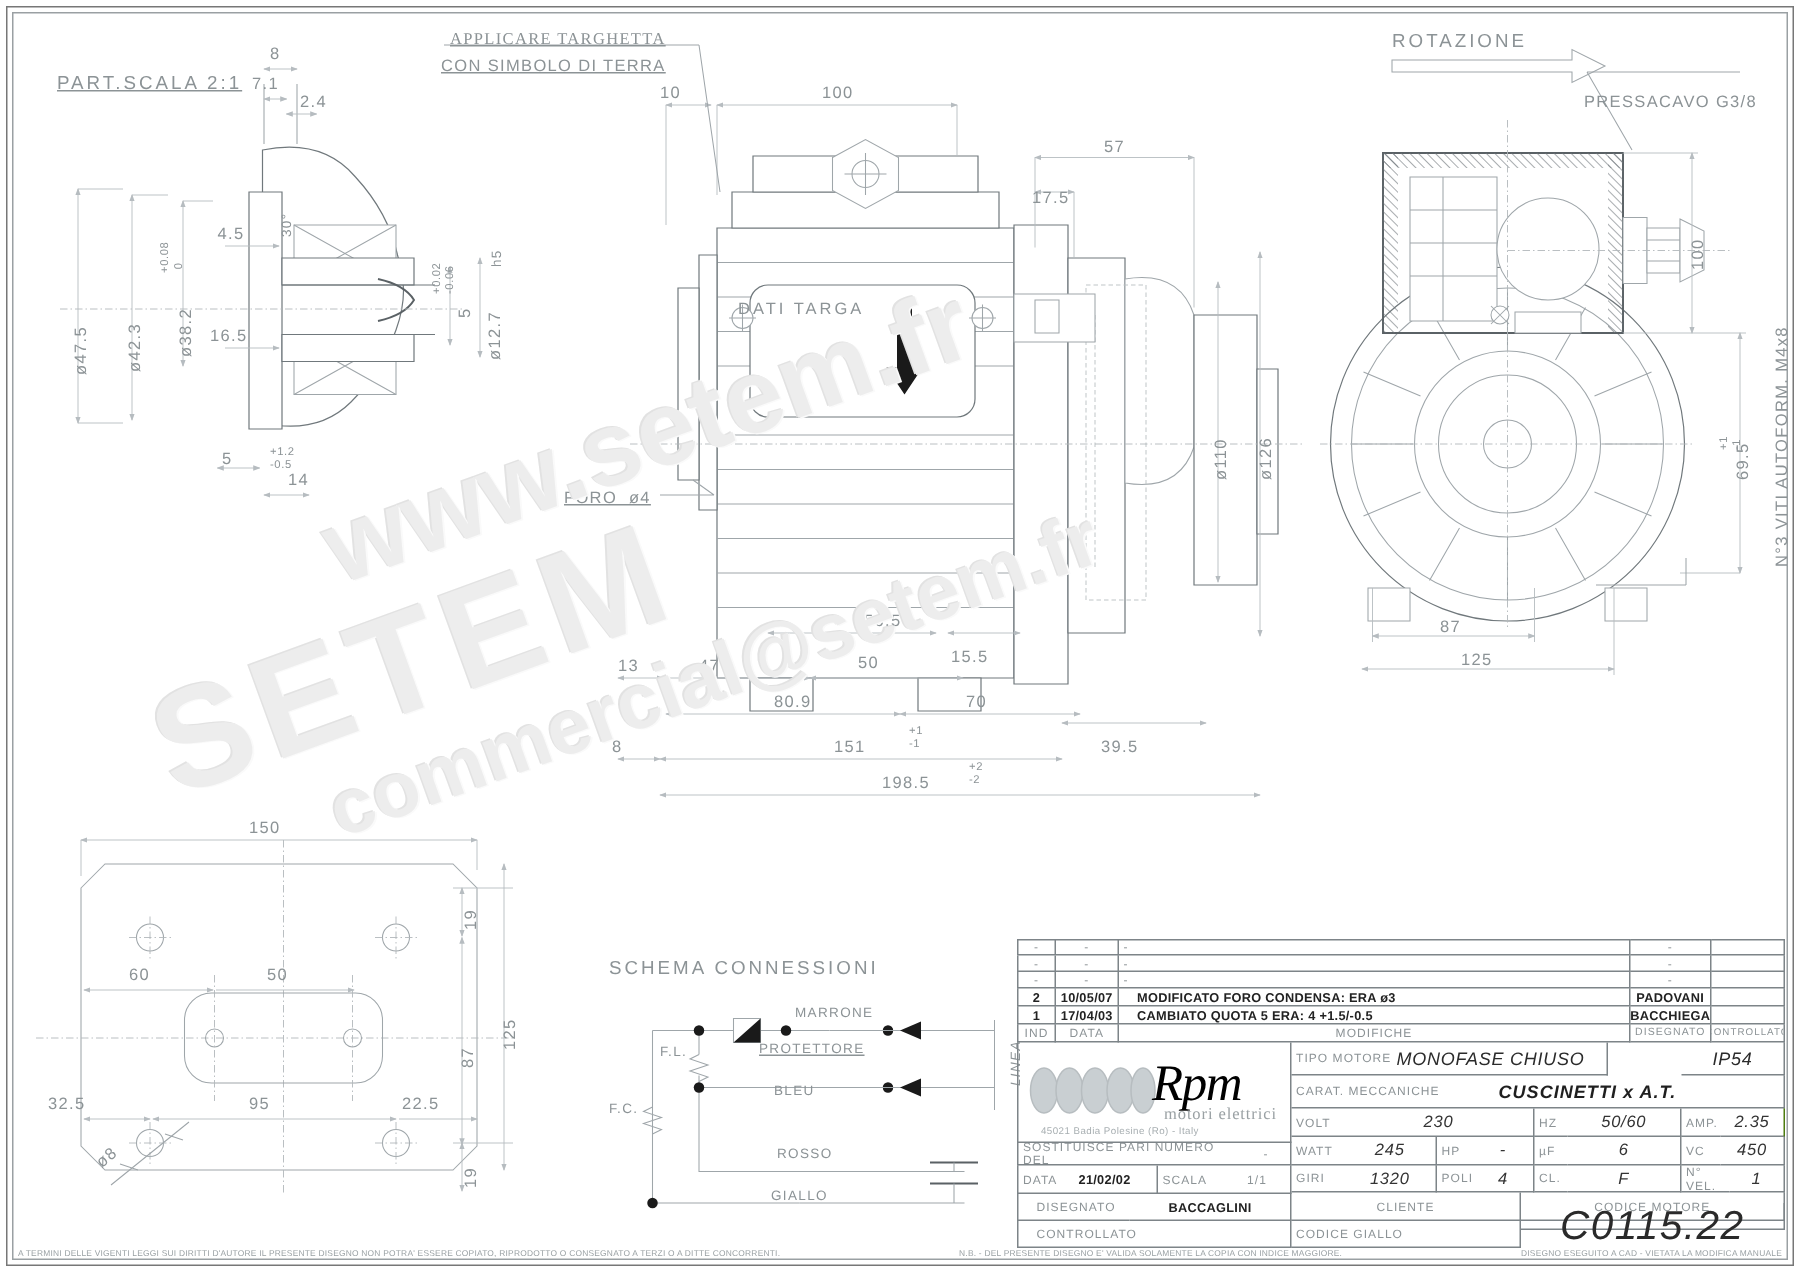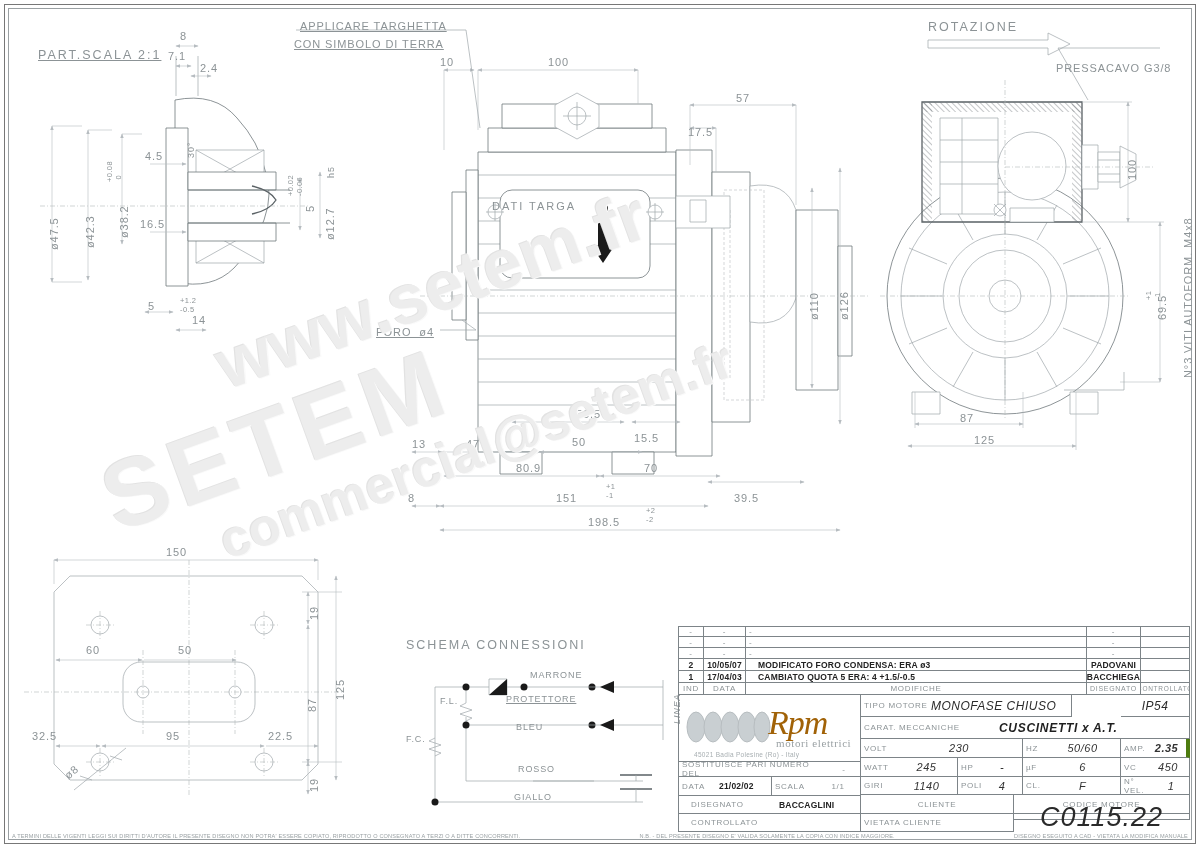--- a/index.html
+++ b/index.html
@@ -44,21 +44,21 @@
   #tb .cv{color:#333;font-style:italic;font-size:11px;letter-spacing:.5px;}
   #tb .cb{color:#222;font-weight:bold;font-size:8.5px;letter-spacing:.2px;}
   #tb .ctr{justify-content:center;}
   #tb .big{font-size:27px;font-style:italic;color:#2a2a2a;letter-spacing:1px;}
   #tb .ital{font-style:italic;font-size:12px;color:#2b2b2b;letter-spacing:.5px;}
   #tb .boldital{font-style:italic;font-weight:bold;font-size:12px;color:#1f1f1f;}
 
   
   #logo{position:absolute;left:680px;top:706px;width:175px;height:56px;}
   #logo .rpm{position:absolute;left:88px;top:-2px;font-family:"Liberation Serif",serif;
-              font-style:italic;font-size:34px;color:#a16207;letter-spacing:-1px;}
+              font-style:italic;font-size:34px;color:#000000;letter-spacing:-1px;}
   #logo .me{position:absolute;left:96px;top:31px;font-family:"Liberation Serif",serif;
             font-size:11px;color:#9aa1a4;letter-spacing:.6px;}
   #logo .ad{position:absolute;left:14px;top:45px;font-size:6.5px;color:#a7aeb1;letter-spacing:.3px;}
 
   #foot{position:absolute;left:12px;top:833px;width:1176px;font-size:5.6px;color:#9aa1a4;
         letter-spacing:.15px;display:flex;justify-content:space-between;}
 </style>
 </head>
 <body>
 
@@ -301,21 +301,21 @@
   <div class="t d" style="left:148px;top:300px;">5</div>
   <div class="t xs" style="left:180px;top:296px;">+1.2
 -0.5</div>
   <div class="t d" style="left:192px;top:314px;">14</div>
   <div class="t d rot90" style="left:304px;top:212px;">5</div>
   <div class="t xs rot90" style="left:286px;top:196px;">+0.02
 -0.06</div>
   <div class="t d rot90" style="left:324px;top:240px;">ø12.7</div>
   <div class="t s rot90" style="left:326px;top:178px;">h5</div>
 
-  <div class="t d und" style="left:300px;top:20px;">APPLICARE TARGHETTA</div>
+  <div class="t d und" style="left:300px;top:20px;font-family:Liberation Serif, serif;">APPLICARE TARGHETTA</div>
   <div class="t d und" style="left:294px;top:38px;">CON SIMBOLO DI TERRA</div>
   <div class="t d" style="left:440px;top:56px;">10</div>
   <div class="t d" style="left:548px;top:56px;">100</div>
   <div class="t d" style="left:736px;top:92px;">57</div>
   <div class="t d" style="left:688px;top:126px;">17.5</div>
   <div class="t d" style="left:492px;top:200px;letter-spacing:2px;">DATI TARGA</div>
   <div class="t d" style="left:376px;top:326px;text-decoration:underline;">FORO  ø4</div>
   <div class="t d rot90" style="left:808px;top:320px;">ø110</div>
   <div class="t d rot90" style="left:838px;top:320px;">ø126</div>
   <div class="t d" style="left:528px;top:408px;padding-left:48px;">56.5</div>
@@ -412,56 +412,56 @@
     <div class="cell ital ctr" style="left:443px;top:69px;width:69px;height:22px;border-right:1px solid #7d8488;">IP54</div>
 
     <div class="cell" style="left:183px;top:91px;width:135px;height:22px;border-right:0;">CARAT. MECCANICHE</div>
     <div class="cell boldital" style="left:318px;top:91px;width:194px;height:22px;border-right:1px solid #7d8488;">CUSCINETTI x A.T.</div>
 
     <div class="cell" style="left:183px;top:113px;width:35px;height:19px;border-right:0;">VOLT</div>
     <div class="cell cv ctr" style="left:218px;top:113px;width:127px;height:19px;">230</div>
     <div class="cell" style="left:345px;top:113px;width:22px;height:19px;border-right:0;">HZ</div>
     <div class="cell cv ctr" style="left:367px;top:113px;width:76px;height:19px;">50/60</div>
     <div class="cell" style="left:443px;top:113px;width:26px;height:19px;border-right:0;">AMP.</div>
-    <div class="cell cv ctr" style="left:469px;top:113px;width:43px;height:19px;border-right:4px solid #4d7c0f;font-weight:bold;">2.35</div>
+    <div class="cell cv ctr" style="left:469px;top:113px;width:43px;height:19px;border-right:1px solid #4d7c0f;">2.35</div>
 
     <div class="cell" style="left:183px;top:132px;width:35px;height:19px;border-right:0;">WATT</div>
     <div class="cell cv ctr" style="left:218px;top:132px;width:62px;height:19px;">245</div>
     <div class="cell" style="left:280px;top:132px;width:24px;height:19px;border-right:0;">HP</div>
     <div class="cell cv ctr" style="left:304px;top:132px;width:41px;height:19px;">-</div>
     <div class="cell" style="left:345px;top:132px;width:22px;height:19px;border-right:0;">µF</div>
     <div class="cell cv ctr" style="left:367px;top:132px;width:76px;height:19px;">6</div>
     <div class="cell" style="left:443px;top:132px;width:26px;height:19px;border-right:0;">VC</div>
     <div class="cell cv ctr" style="left:469px;top:132px;width:43px;height:19px;border-right:1px solid #7d8488;">450</div>
 
     <div class="cell" style="left:0;top:136px;width:150px;height:15px;border-left:1px solid #7d8488;border-right:0;">SOSTITUISCE PARI NUMERO DEL</div>
     <div class="cell ctr" style="left:150px;top:136px;width:33px;height:15px;">-</div>
 
     <div class="cell" style="left:183px;top:151px;width:35px;height:18px;border-right:0;">GIRI</div>
-    <div class="cell cv ctr" style="left:218px;top:151px;width:62px;height:18px;">1140</div>
+    <div class="cell cv ctr" style="left:218px;top:151px;width:62px;height:18px;">1320</div>
     <div class="cell" style="left:280px;top:151px;width:24px;height:18px;border-right:0;">POLI</div>
     <div class="cell cv ctr" style="left:304px;top:151px;width:41px;height:18px;">4</div>
     <div class="cell" style="left:345px;top:151px;width:22px;height:18px;border-right:0;">CL.</div>
     <div class="cell cv ctr" style="left:367px;top:151px;width:76px;height:18px;">F</div>
     <div class="cell" style="left:443px;top:151px;width:32px;height:18px;border-right:0;">N° VEL.</div>
     <div class="cell cv ctr" style="left:475px;top:151px;width:37px;height:18px;border-right:1px solid #7d8488;">1</div>
 
     <div class="cell" style="left:0;top:151px;width:38px;height:19px;border-left:1px solid #7d8488;border-right:0;">DATA</div>
     <div class="cell cb" style="left:38px;top:151px;width:56px;height:19px;">21/02/02</div>
     <div class="cell" style="left:94px;top:151px;width:44px;height:19px;border-right:0;">SCALA</div>
     <div class="cell ctr" style="left:138px;top:151px;width:45px;height:19px;">1/1</div>
 
     <div class="cell ctr" style="left:183px;top:169px;width:153px;height:19px;">CLIENTE</div>
     <div class="cell ctr" style="left:336px;top:169px;width:176px;height:19px;border-right:1px solid #7d8488;">CODICE MOTORE</div>
 
     <div class="cell" style="left:0;top:170px;width:75px;height:18px;border-left:1px solid #7d8488;border-right:0;padding-left:12px;">DISEGNATO</div>
     <div class="cell cb" style="left:75px;top:170px;width:108px;height:18px;padding-left:26px;">BACCAGLINI</div>
 
     <div class="cell" style="left:0;top:188px;width:183px;height:18px;border-left:1px solid #7d8488;padding-left:12px;">CONTROLLATO</div>
-    <div class="cell" style="left:183px;top:188px;width:153px;height:18px;">VIETATA CLIENTE</div>
+    <div class="cell" style="left:183px;top:188px;width:153px;height:18px;">CODICE GIALLO</div>
     <div class="cell big ctr" style="left:336px;top:188px;width:176px;height:18px;border-right:1px solid #7d8488;overflow:visible;align-items:flex-start;margin-top:-12px;">C0115.22</div>
   </div>
 
   <div id="logo">
     <svg width="88" height="34" style="position:absolute;left:4px;top:4px;">
       <g fill="#c9cfd2" stroke="#b7bdc0" stroke-width="1">
         <ellipse cx="12" cy="17" rx="9" ry="15"></ellipse>
         <ellipse cx="29" cy="17" rx="9" ry="15"></ellipse>
         <ellipse cx="46" cy="17" rx="9" ry="15"></ellipse>
         <ellipse cx="63" cy="17" rx="9" ry="15"></ellipse>

